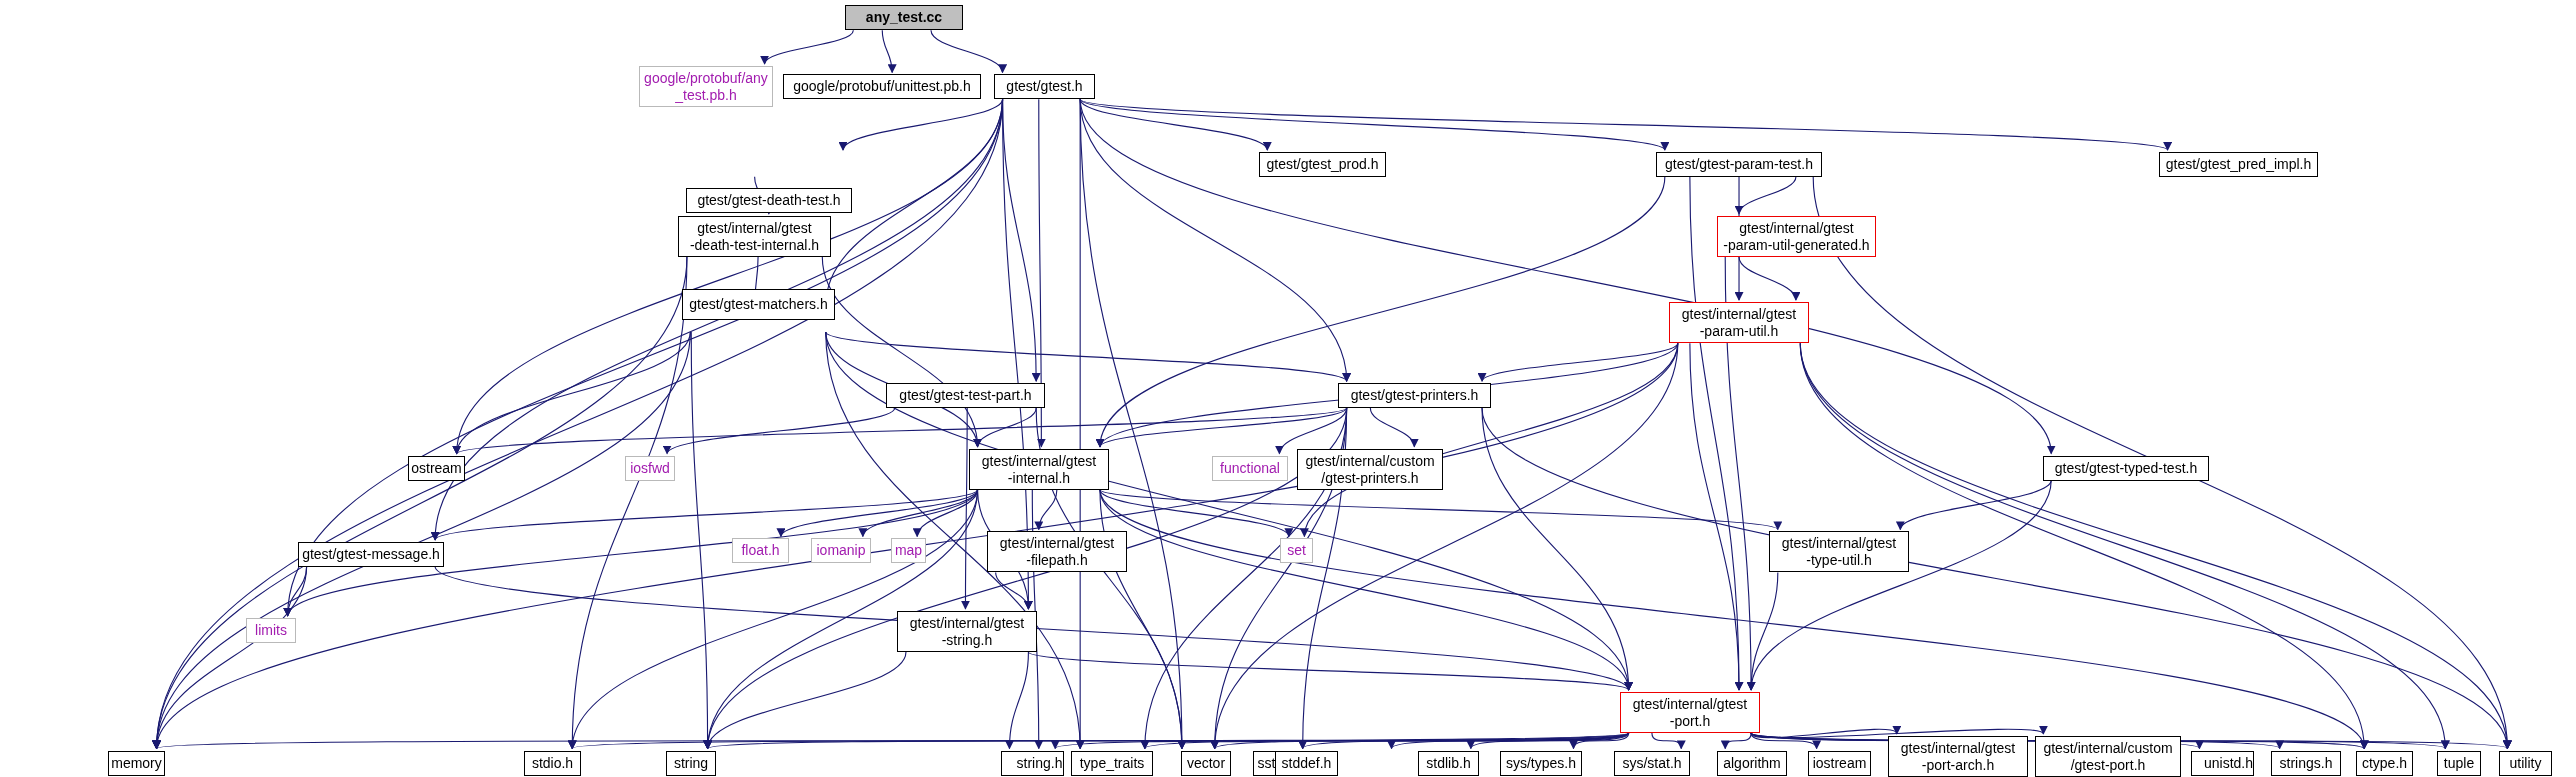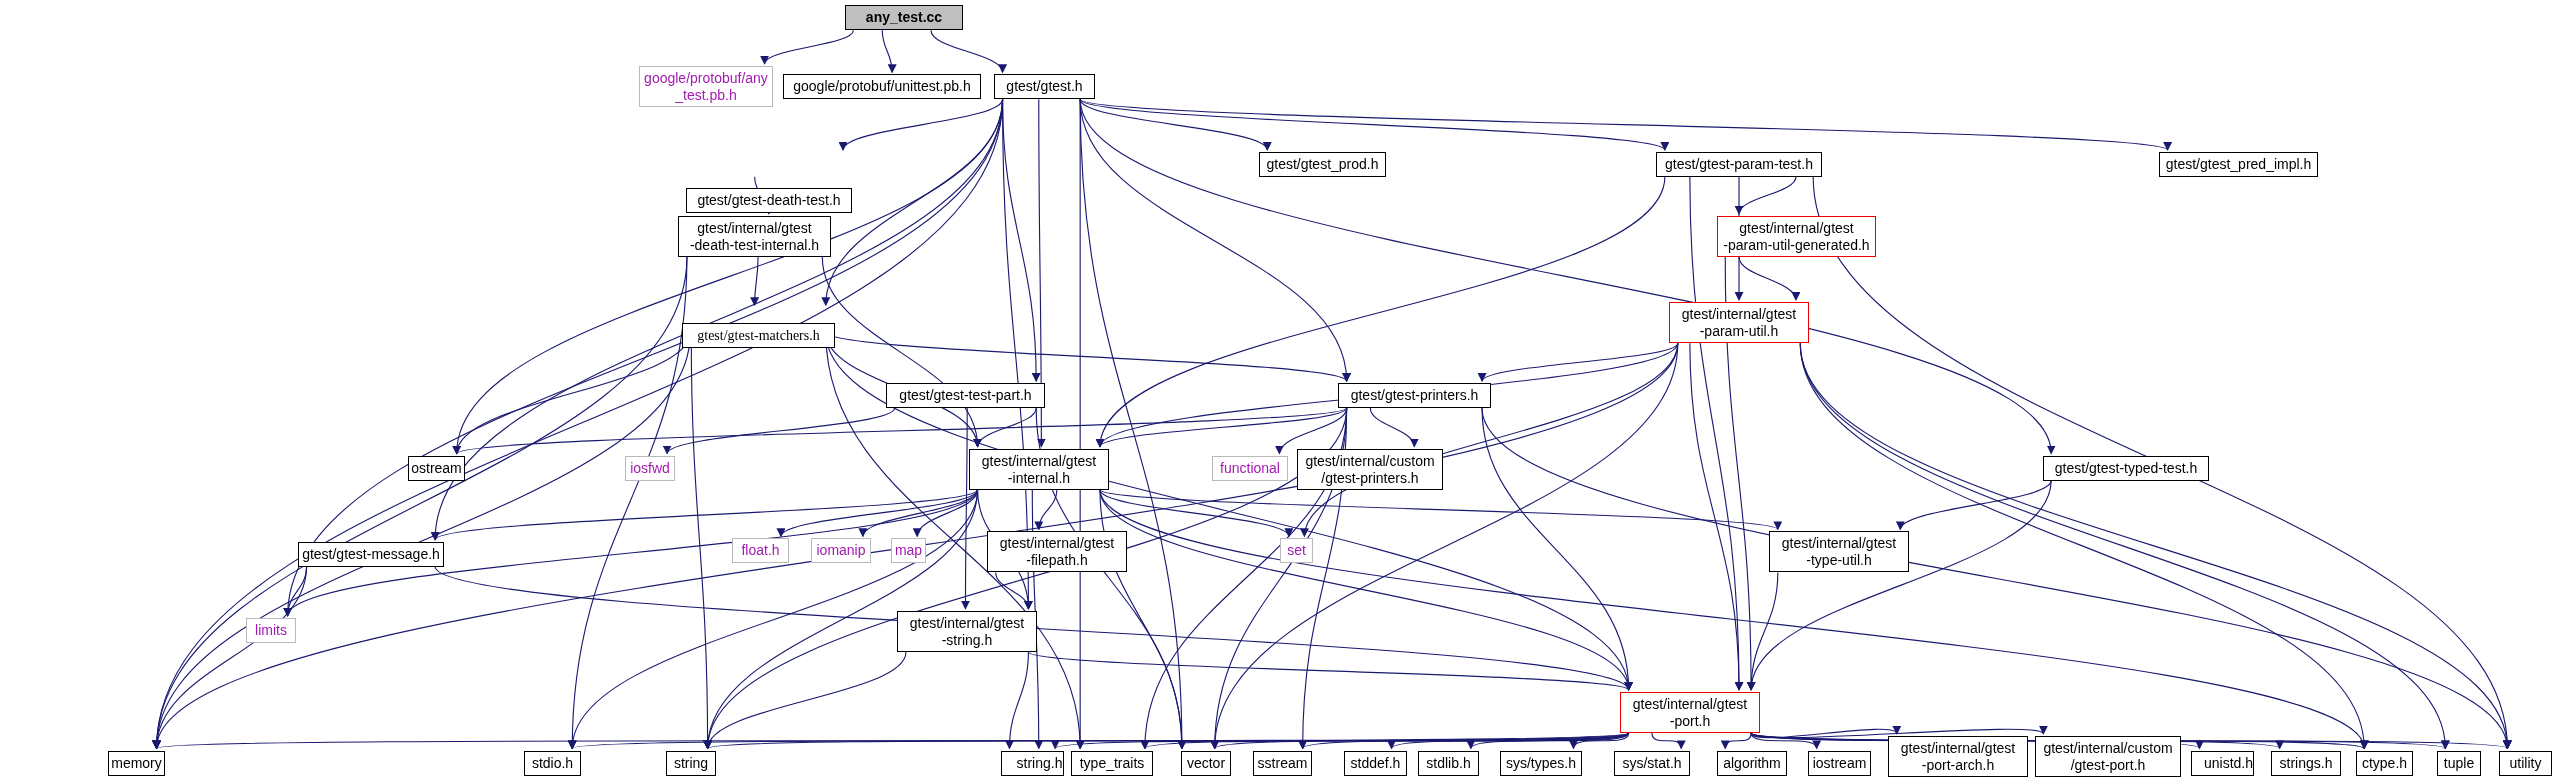--- a/index.html
+++ b/index.html
@@ -198,21 +198,21 @@
         <span>gtest/gtest_pred_impl.h</span>
       </div>
       <div class="node normal" style="left: 678px; top: 216px; width: 153px; height: 41px;">
         <span>gtest/internal/gtest</span>
         <span>-death-test-internal.h</span>
       </div>
       <div class="node red" style="left: 1717px; top: 216px; width: 159px; height: 41px;">
         <span>gtest/internal/gtest</span>
         <span>-param-util-generated.h</span>
       </div>
-      <div class="node normal" style="left: 682px; top: 323px; width: 153px; height: 25px; font-family: Liberation Serif, serif;">
+      <div class="node normal" style="left: 682px; top: 289px; width: 153px; height: 31px;">
         <span>gtest/gtest-matchers.h</span>
       </div>
       <div class="node red" style="left: 1669px; top: 302px; width: 140px; height: 41px;">
         <span>gtest/internal/gtest</span>
         <span>-param-util.h</span>
       </div>
       <div class="node normal" style="left: 886px; top: 383px; width: 159px; height: 25px;">
         <span>gtest/gtest-test-part.h</span>
       </div>
       <div class="node normal" style="left: 1338px; top: 383px; width: 153px; height: 25px;">
@@ -286,21 +286,21 @@
       </div>
       <div class="node normal" style="left: 1071px; top: 751px; width: 82px; height: 25px;">
         <span>type_traits</span>
       </div>
       <div class="node normal" style="left: 1173px; top: 751px; width: 50px; height: 25px; margin-left: 8px;">
         <span>vector</span>
       </div>
       <div class="node normal" style="left: 1253px; top: 751px; width: 59px; height: 25px;">
         <span>sstream</span>
       </div>
-      <div class="node normal" style="left: 1344px; top: 751px; width: 63px; height: 25px;">
+      <div class="node normal" style="left: 1275px; top: 751px; width: 63px; height: 25px;">
         <span>stddef.h</span>
       </div>
       <div class="node normal" style="left: 1418px; top: 751px; width: 61px; height: 25px;">
         <span>stdlib.h</span>
       </div>
       <div class="node normal" style="left: 1500px; top: 751px; width: 82px; height: 25px;">
         <span>sys/types.h</span>
       </div>
       <div class="node normal" style="left: 1614px; top: 751px; width: 76px; height: 25px;">
         <span>sys/stat.h</span>

